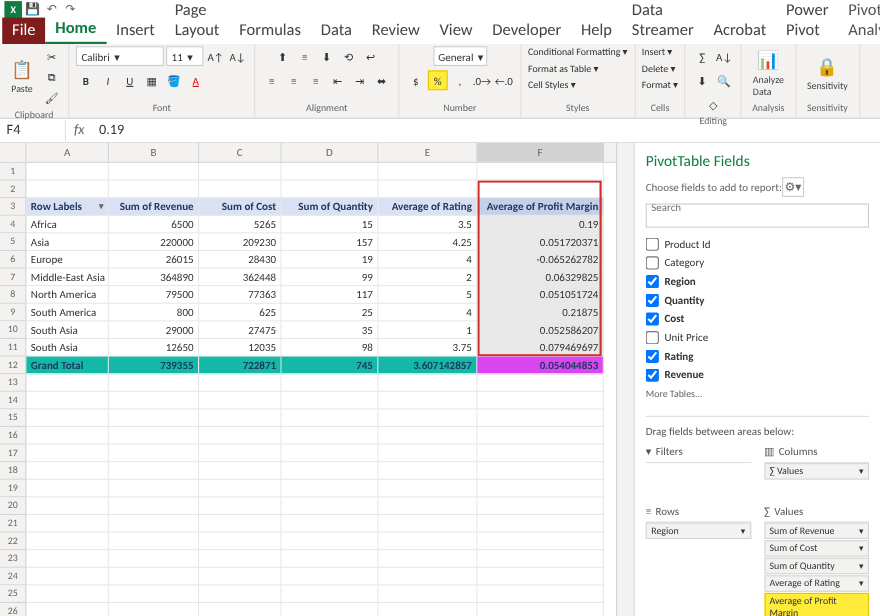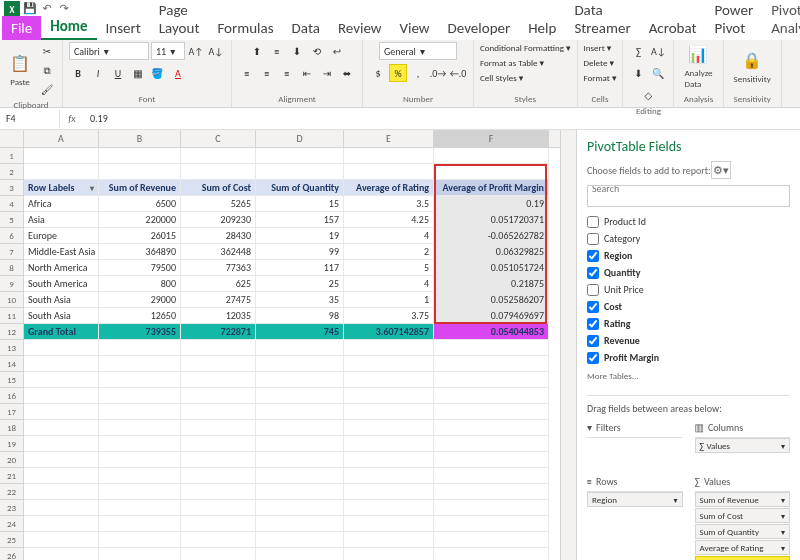--- a/index.html
+++ b/index.html
@@ -3,35 +3,35 @@
 <meta charset="utf-8">
 <style>
 *{box-sizing:border-box;margin:0;padding:0;font-family:"Segoe UI",Calibri,sans-serif}
 body{width:800px;height:560px;overflow:hidden;background:#fff;font-size:11px;color:#333}
 .titlebar{height:18px;background:#fff;display:flex;align-items:center}
 .qat{display:flex;gap:3px;padding:1px 4px;align-items:center}
 .qat .xl{width:16px;height:16px;background:#107c41;color:#fff;display:flex;align-items:center;justify-content:center;font-weight:bold;font-size:9px}
 .qat .ic{width:14px;height:14px;color:#666;font-size:11px;text-align:center}
 .tabs{height:22px;display:flex;align-items:end;padding-left:2px;background:#fff}
 .tab{padding:3px 9px;font-size:15px;color:#444;cursor:pointer}
-.tab.file{background:#d946ef;color:#fff}
+.tab.file{background:#7f1d1d;color:#fff}
 .tab.active{border-bottom:2px solid #107c41;color:#107c41;font-weight:600}
 .tab.ctx{color:#555}
 .ribbon{height:68px;border-bottom:1px solid #d4d4d4;display:flex;background:#f3f2f1;font-size:10px}
 .rgroup{border-right:1px solid #e1dfdd;padding:2px 6px;display:flex;flex-direction:column;justify-content:space-between;align-items:center;position:relative}
 .rgroup .label{font-size:9px;color:#666;text-align:center;padding:1px 0}
 .rgroup .body{flex:1;display:flex;align-items:center;gap:4px}
 .bigbtn{display:flex;flex-direction:column;align-items:center;gap:2px;padding:2px 4px;font-size:9px;color:#444}
 .bigbtn .bicon{width:20px;height:20px;font-size:16px;text-align:center}
 .selbox{height:18px;border:1px solid #ccc;background:#fff;padding:0 4px;display:flex;align-items:center;font-size:10px;gap:4px}
 .minibtn{width:18px;height:18px;border:1px solid transparent;display:flex;align-items:center;justify-content:center;font-size:10px}
 .minibtn.hl{background:#ffeb3b;border:1px solid #e0c800}
 .rowflex{display:flex;gap:2px;align-items:flex-end}
 .colflex{display:flex;flex-direction:column;gap:1px}
-.formulabar{height:22px;border-bottom:1px solid #e1dfdd;display:flex;align-items:center;font-size:10px}
+.formulabar{height:22px;border-bottom:1px solid #e1dfdd;display:flex;align-items:center;font-size:13px}
 .namebox{width:60px;padding:2px 6px;border-right:1px solid #e1dfdd}
 .fxbtn{width:24px;text-align:center;font-style:italic;color:#666}
 .fval{padding:2px 6px;flex:1}
 .workspace{display:flex;height:430px}
 .gridarea{width:560px;display:flex;flex-direction:column;overflow:hidden;position:relative}
 .colheads{display:flex;height:18px;background:#f3f2f1;border-bottom:1px solid #d4d4d4}
 .rh{width:24px;border-right:1px solid #d4d4d4;background:#f3f2f1}
 .ch{border-right:1px solid #d4d4d4;text-align:center;font-size:10px;color:#666;line-height:18px}
 .ch.sel{background:#d2d2d2}
 .gridbody{overflow:auto;flex:1}
@@ -159,21 +159,21 @@
         <div class="minibtn">≡</div>
         <div class="minibtn">⇤</div>
         <div class="minibtn">⇥</div>
         <div class="minibtn">⬌</div>
       </div>
     </div>
     <div class="label">Alignment</div>
   </div>
   <div class="rgroup">
     <div class="body colflex">
-      <div class="selbox" style="width:78px">
+      <div class="selbox" style="width:49px">
           <span>General</span>
           <span>▾</span>
         </div>
       <div class="rowflex">
         <div class="minibtn">$</div>
         <div class="minibtn hl">%</div>
         <div class="minibtn">,</div>
         <div class="minibtn">.0→</div>
         <div class="minibtn">←.0</div>
       </div>
@@ -506,38 +506,34 @@
         </div>
         <div class="fld">
           <input type="checkbox" checked="" style="">
           <span style="font-weight:600">Region</span>
         </div>
         <div class="fld">
           <input type="checkbox" checked="" style="">
           <span style="font-weight:600">Quantity</span>
         </div>
         <div class="fld">
+          <input type="checkbox" checked="" style="">
+          <span style="font-weight:600">Cost</span>
+        </div>
+        <div class="fld">
           <input type="checkbox" style="">
           <span>Unit Price</span>
         </div>
         <div class="fld">
           <input type="checkbox" checked="" style="">
-          <span style="font-weight:600">Cost</span>
-        </div>
-        <div class="fld">
-          <input type="checkbox" checked="" style="">
           <span style="font-weight:600">Rating</span>
         </div>
         <div class="fld">
           <input type="checkbox" checked="" style="">
           <span style="font-weight:600">Revenue</span>
-        </div>
-        <div class="fld">
-          <input type="checkbox" checked="" style="">
-          <span style="font-weight:600">Profit Margin</span>
         </div>
       </div>
     <div class="more">More Tables...</div>
     <div class="areas-lbl">Drag fields between areas below:</div>
     <div class="areas">
       <div class="area">
         <div class="ah">
             <span>▾</span>
             <span>Filters</span>
           </div>

